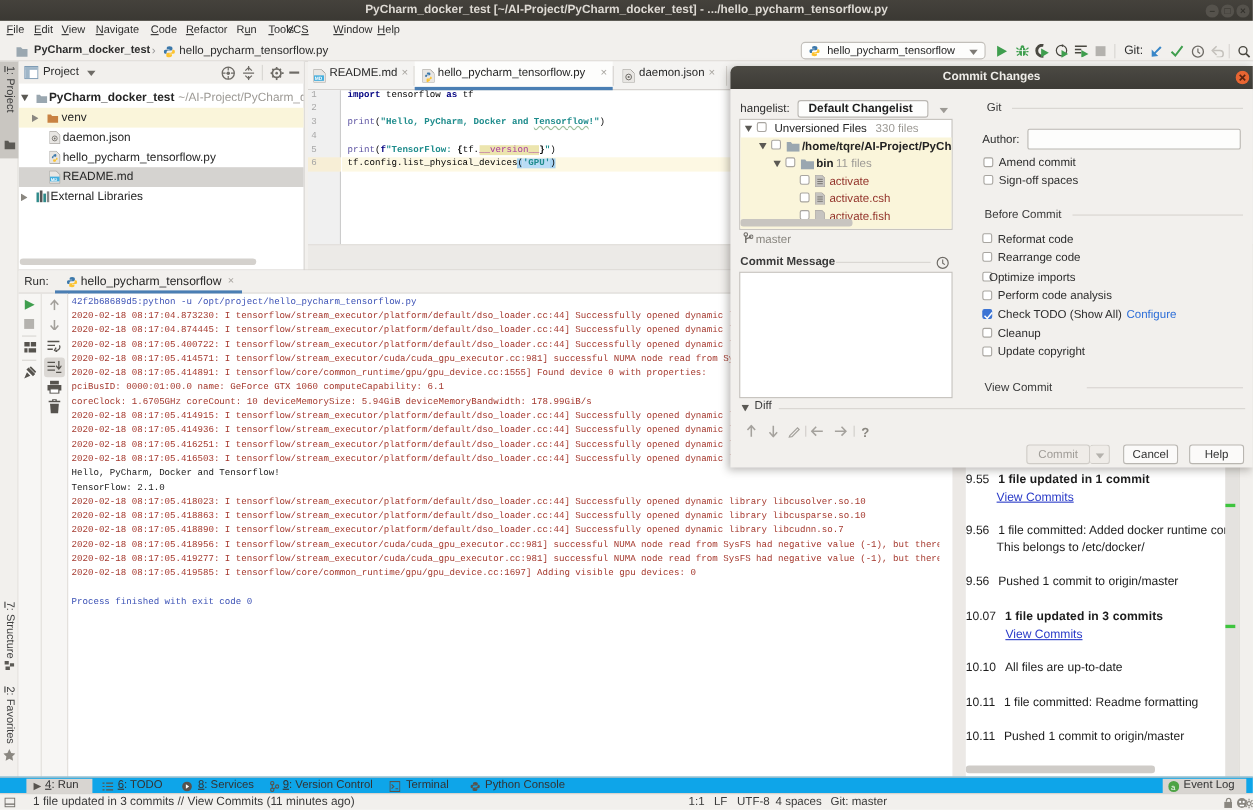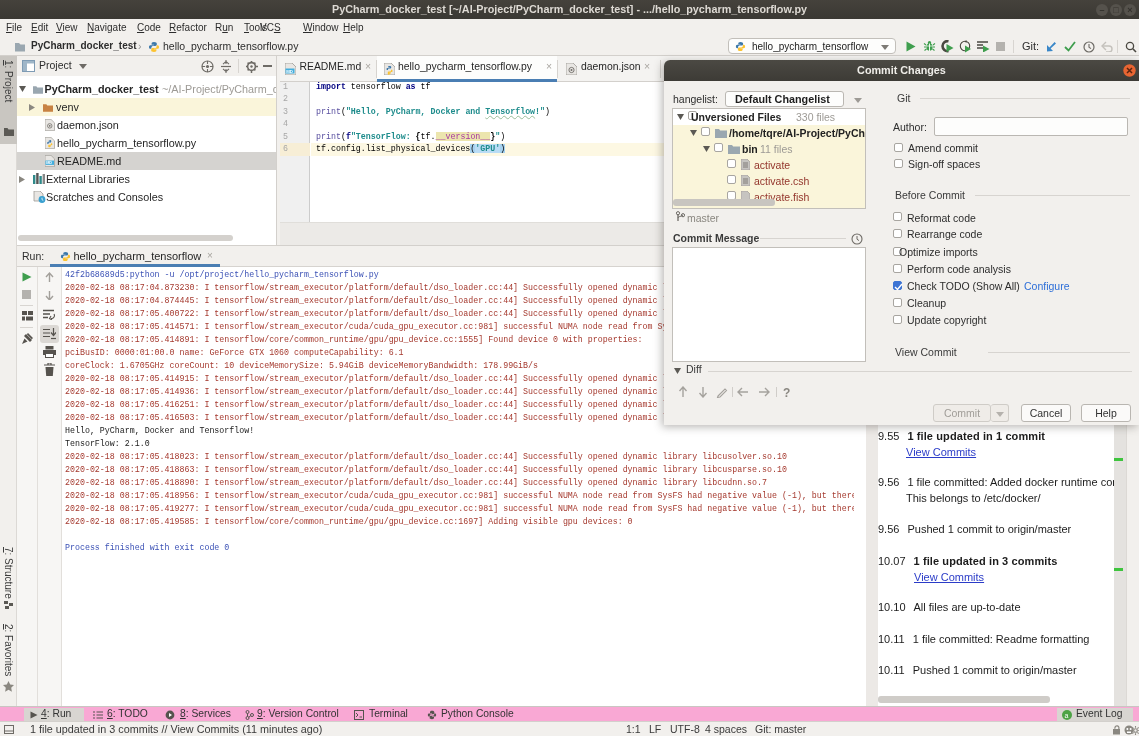--- a/index.html
+++ b/index.html
@@ -35,21 +35,21 @@
 #console{position:absolute;left:46px;top:21px;width:791px;height:439px;background:#fff;overflow:hidden}
 #console pre{position:absolute;left:2px;top:1px;font-family:"Liberation Mono",monospace;font-size:8.3px;line-height:13px;white-space:pre}
 .r{color:#a5392e}.bl{color:#3b51b5}.bk{color:#1a1a1a}
 
 #evt{position:absolute;left:866px;top:246px;width:260px;height:460px;background:#ece9e6}
 #evtc{position:absolute;left:12px;top:0;width:236px;height:460px;background:#fff;overflow:hidden}
 .ev{position:absolute;font-size:11px;color:#1c1c1c;white-space:nowrap}
 .ev b{letter-spacing:.1px}
 .evlink{color:#2b3cc8;text-decoration:underline}
 
-#botbar{position:absolute;left:0;top:706px;width:1139px;height:15px;background:#f9a8d4;border-top:1px solid #c9c6c2;font-size:10.3px;color:#333}
+#botbar{position:absolute;left:0;top:706px;width:1139px;height:15px;background:#0ea5e9;border-top:1px solid #c9c6c2;font-size:10.3px;color:#333}
 #statusbar{position:absolute;left:0;top:721px;width:1139px;height:15px;background:#f2f0ed;border-top:1px solid #d3d0cc;font-size:10.5px;color:#3a3a3a}
 #statusbar span{position:absolute;top:1px}
 
 #dlg{position:absolute;left:664px;top:60px;width:475px;height:365px;background:#f2f0ed;box-shadow:-2px 2px 8px rgba(70,65,60,.38);border-radius:6px 0 0 0}
 #dlghead{position:absolute;left:0;top:0;width:475px;height:21px;background:linear-gradient(#4b4943,#3d3b36);border-radius:6px 0 0 0;color:#efede9;font-weight:bold;font-size:10.8px;text-align:center;line-height:21px}
 .cb{position:absolute;width:9px;height:9px;background:#fff;border:1px solid #a8a5a0;border-radius:2px}
 .lbl{position:absolute;font-size:10.5px;color:#2d2d2d;white-space:nowrap}
 .hr{position:absolute;height:1px;background:#d7d4d0}
 .btn{position:absolute;height:18px;border:1px solid #b9b6b1;border-radius:3px;background:#fbfaf9;font-size:10.5px;color:#333;text-align:center}
 </style></head>
@@ -238,28 +238,20 @@
 <svg class="abs" style="left:2px;top:6px" width="6" height="7">
           <path d="M0 0l6 3.5L0 7z" fill="#8a8780"></path>
         </svg>
 <svg class="abs" style="left:16px;top:3px" width="12" height="11">
           <rect x="0" y="2" width="2.4" height="9" fill="#2f8a8a"></rect>
           <rect x="3.2" y="0" width="2.4" height="11" fill="#555"></rect>
           <rect x="6.4" y="3" width="2.4" height="8" fill="#2f8a8a"></rect>
           <rect x="9.6" y="1" width="2.4" height="10" fill="#888"></rect>
         </svg>
 <span style="position:absolute;left:29px">External Libraries</span>
-</div>
-<div class="trow" style="top:132px">
-<svg class="abs" style="left:16px;top:3px" width="13" height="12">
-          <path d="M1 0h6l3 3v7H1z" fill="#e8e6e3" stroke="#9d9a95" stroke-width=".8"></path>
-          <circle cx="9" cy="8.5" r="3.4" fill="#39a0d0"></circle>
-          <path d="M9 6.7v1.9l1.3.9" stroke="#fff" stroke-width=".8" fill="none"></path>
-        </svg>
-<span style="position:absolute;left:29px">Scratches and Consoles</span>
 </div>
 <div class="abs" style="left:1px;top:179px;width:215px;height:6px;background:#d4d1cd;border-radius:3px"></div>
 </div>
 
 <div id="editor">
 <div id="tabbar">
 <svg class="abs" style="left:5px;top:7px" width="11" height="12">
           <path d="M0 0h7l4 4v8H0z" fill="#e8e6e3" stroke="#9d9a95" stroke-width=".8"></path>
           <rect x="0.5" y="5.5" width="9" height="5" fill="#42aede"></rect>
           <text x="1.2" y="9.7" font-size="4.4" font-weight="bold" fill="#fff" font-family="Liberation Sans">MD</text>
@@ -478,21 +470,21 @@
           <path d="M0 0h8L4 5z" fill="#9d9a95"></path>
         </svg>
 </div>
 
 <div class="abs" style="left:8px;top:48px;width:194px;height:101px;background:#fff;border:1px solid #c2bfba;overflow:hidden">
 <div class="abs" style="left:0;top:16px;width:193px;height:85px;background:#faf5da"></div>
 <svg class="abs" style="left:4px;top:5px" width="7" height="6">
           <path d="M0 0h7L3.5 6z" fill="#5b5954"></path>
         </svg>
 <div class="cb" style="left:15px;top:2px"></div>
-<div class="lbl" style="left:18px;top:2px;font-weight:bold;color:#222">Unversioned Files</div>
+<div class="lbl" style="left:31px;top:2px;font-weight:normal;color:#222">Unversioned Files</div>
 <div class="lbl" style="left:123px;top:2px;color:#9d9a95">330 files</div>
 <svg class="abs" style="left:17px;top:21px" width="7" height="6">
           <path d="M0 0h7L3.5 6z" fill="#5b5954"></path>
         </svg>
 <div class="cb" style="left:28px;top:18px"></div>
 <svg class="abs" style="left:42px;top:19px" width="12" height="10">
           <path d="M0 1h4l1.2 1.6H12V10H0z" fill="#9aa7b0"></path>
         </svg>
 <div class="lbl" style="left:56px;top:18px;font-weight:bold;color:#222">/home/tqre/AI-Project/PyCha</div>
 <svg class="abs" style="left:30px;top:37px" width="7" height="6">

